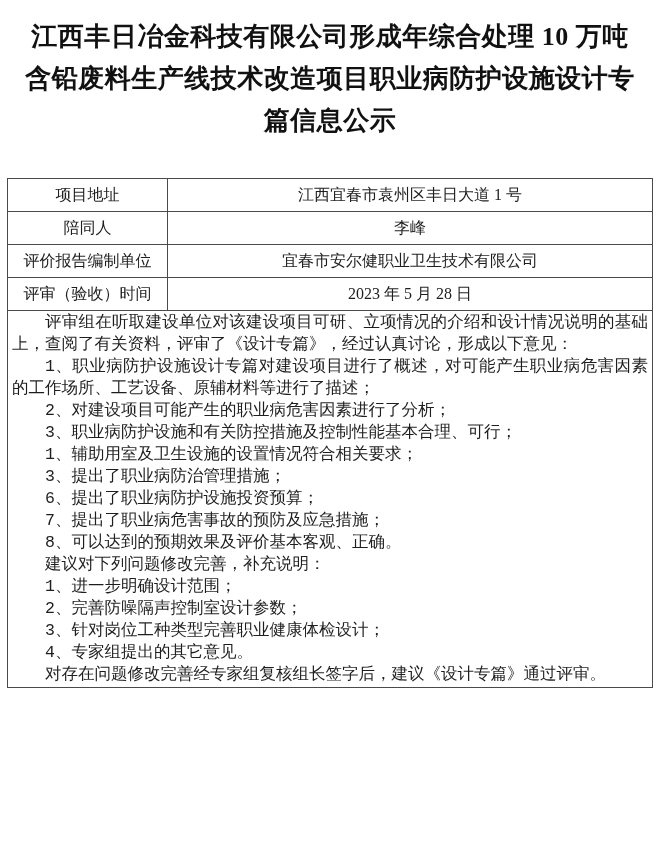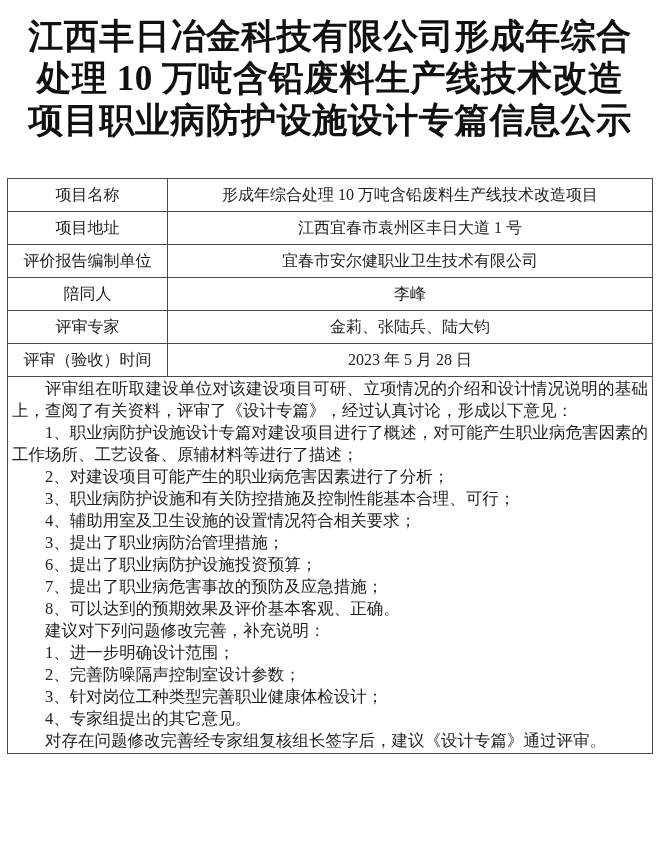--- a/index.html
+++ b/index.html
@@ -17,21 +17,21 @@
   }
   .page {
     width: 660px;
     height: 847px;
     box-sizing: border-box;
     padding-top: 16px;
   }
   .doc-title {
     max-width: 622px;
     margin: 0 auto;
-    font-size: 35px;
+    font-size: 26px;
     font-weight: bold;
     line-height: 42px;
     text-align: center;
     color: #111111;
     letter-spacing: 0.5px;
   }
   table.info-table {
     width: 645px;
     margin: 36px auto 0 auto;
     border-collapse: collapse;
@@ -53,68 +53,61 @@
     padding: 3px 7px 5px 5px;
     height: auto;
   }
   .opinion-cell p {
     margin: 0;
     text-indent: 2em;
     font-size: 16.5px;
     line-height: 22px;
     text-align: justify;
     color: #1e1e1e;
+    font-family: Liberation Mono, monospace;
   }
 </style>
 </head>
 <body>
 
 <div class="page">
 
   <h1 class="doc-title">江西丰日冶金科技有限公司形成年综合处理 10 万吨含铅废料生产线技术改造项目职业病防护设施设计专篇信息公示</h1>
 
   <table class="info-table">
     <colgroup>
       <col style="width:160px">
       <col style="width:129px">
       <col style="width:154px">
       <col style="width:202px">
     </colgroup>
     <tbody>
       <tr>
-        <td>项目名称</td>
-        <td colspan="3">形成年综合处理 10 万吨含铅废料生产线技术改造项目</td>
-      </tr>
-      <tr>
         <td>项目地址</td>
         <td colspan="3">江西宜春市袁州区丰日大道 1 号</td>
-      </tr>
-      <tr>
-        <td>评价报告编制单位</td>
-        <td colspan="3">宜春市安尔健职业卫生技术有限公司</td>
       </tr>
       <tr>
         <td>陪同人</td>
         <td colspan="3">李峰</td>
       </tr>
       <tr>
-        <td>评审专家</td>
-        <td colspan="3">金莉、张陆兵、陆大钧</td>
+        <td>评价报告编制单位</td>
+        <td colspan="3">宜春市安尔健职业卫生技术有限公司</td>
       </tr>
       <tr>
         <td>评审（验收）时间</td>
         <td colspan="3">2023 年 5 月 28 日</td>
       </tr>
       <tr>
         <td colspan="4" class="opinion-cell">
           <p>评审组在听取建设单位对该建设项目可研、立项情况的介绍和设计情况说明的基础上，查阅了有关资料，评审了《设计专篇》，经过认真讨论，形成以下意见：</p>
           <p>1、职业病防护设施设计专篇对建设项目进行了概述，对可能产生职业病危害因素的工作场所、工艺设备、原辅材料等进行了描述；</p>
           <p>2、对建设项目可能产生的职业病危害因素进行了分析；</p>
           <p>3、职业病防护设施和有关防控措施及控制性能基本合理、可行；</p>
-          <p>4、辅助用室及卫生设施的设置情况符合相关要求；</p>
+          <p>1、辅助用室及卫生设施的设置情况符合相关要求；</p>
           <p>3、提出了职业病防治管理措施；</p>
           <p>6、提出了职业病防护设施投资预算；</p>
           <p>7、提出了职业病危害事故的预防及应急措施；</p>
           <p>8、可以达到的预期效果及评价基本客观、正确。</p>
           <p>建议对下列问题修改完善，补充说明：</p>
           <p>1、进一步明确设计范围；</p>
           <p>2、完善防噪隔声控制室设计参数；</p>
           <p>3、针对岗位工种类型完善职业健康体检设计；</p>
           <p>4、专家组提出的其它意见。</p>
           <p>对存在问题修改完善经专家组复核组长签字后，建议《设计专篇》通过评审。</p>

